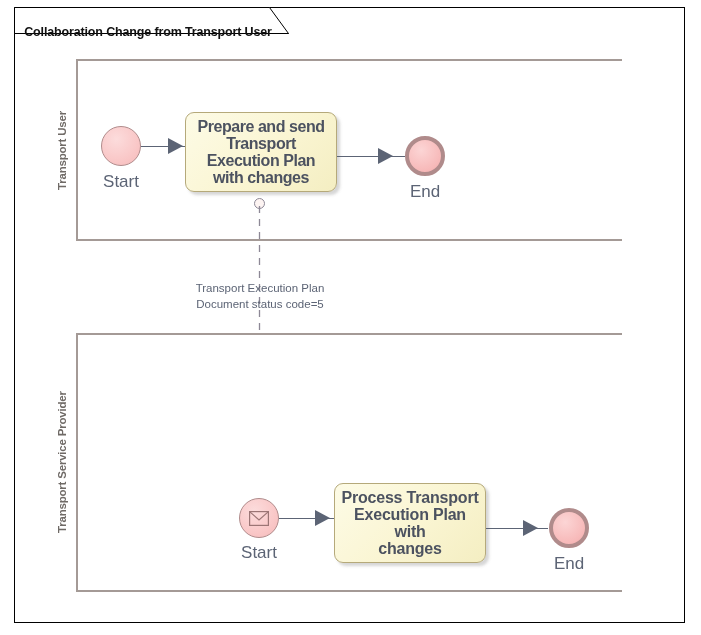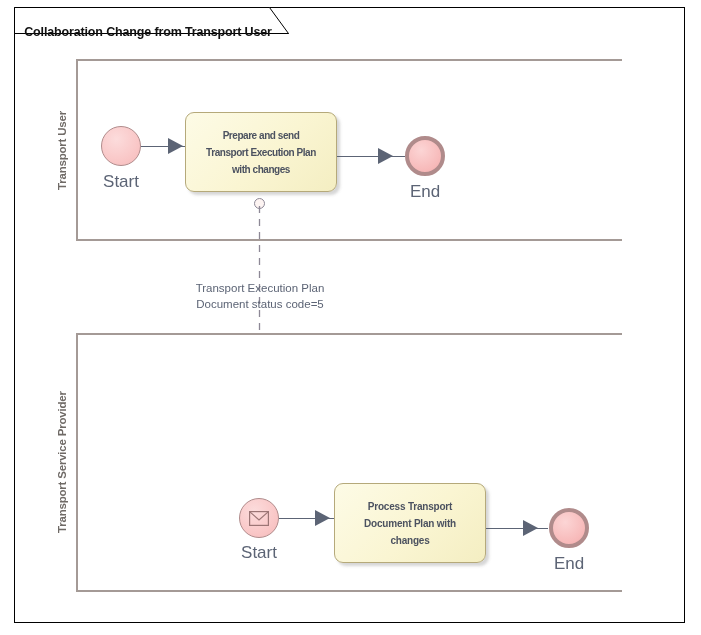--- a/index.html
+++ b/index.html
@@ -137,21 +137,21 @@
     box-sizing: border-box;
     border: 1.2px solid #b5a97a;
     border-radius: 9px;
     background: linear-gradient(135deg, #fdfbe6 0%, #faf5d2 55%, #f4eec2 100%);
     box-shadow: 3px 3px 3px rgba(120,120,120,0.30);
     display: flex;
     align-items: center;
     justify-content: center;
   }
   .task-label {
-    font-size: 10px;
+    font-size: 16px;
     font-weight: bold;
     color: #4c5260;
     text-align: center;
     line-height: 17px;
     letter-spacing: -0.2px;
     padding: 0 6px;
     white-space: pre-line;
   }
   .task-label.condensed {
     letter-spacing: -0.45px;
@@ -254,21 +254,21 @@
       <path d="M 0.6,0.6 L 10,9 L 19.4,0.6" fill="none" stroke="#9b7575" stroke-width="1.2"></path>
     </svg>
   </div>
   <div class="event-label" style="left:219px; top:543px; width:80px;">Start</div>
 
   <div class="seq-line" style="left:279px; top:518px; width:56px;"></div>
   <div class="seq-arrow" style="left:315px; top:510px;"></div>
 
   <div class="task" style="left:334px; top:483px; width:152px; height:80px;">
     <div class="task-label">Process Transport
-Document Plan with
+Execution Plan with
 changes</div>
   </div>
 
   <div class="seq-line" style="left:486px; top:528px; width:62px;"></div>
   <div class="seq-arrow" style="left:523px; top:520px;"></div>
 
   <div class="event event-end" style="left:549px; top:508px;"></div>
   <div class="event-label" style="left:529px; top:554px; width:80px;">End</div>
 
 </div>

